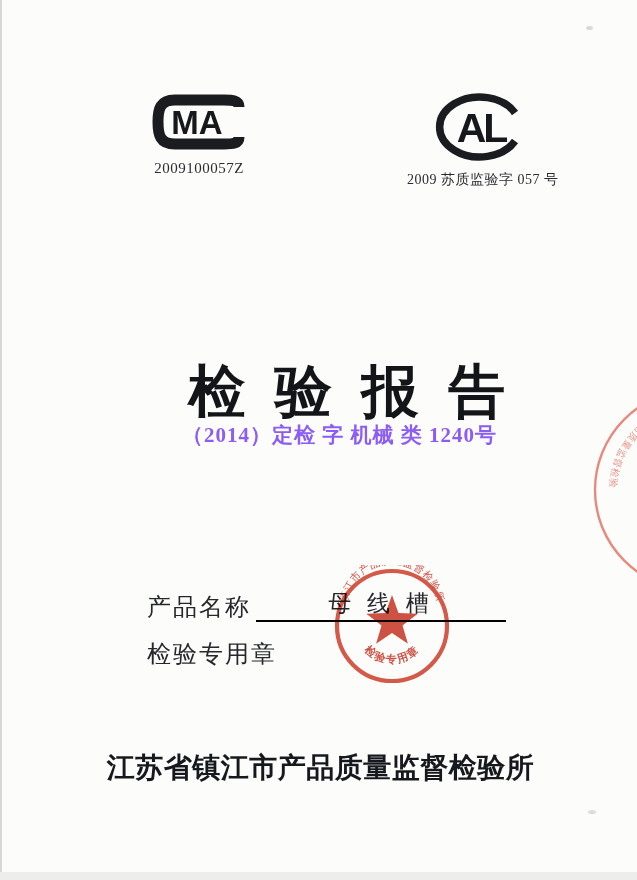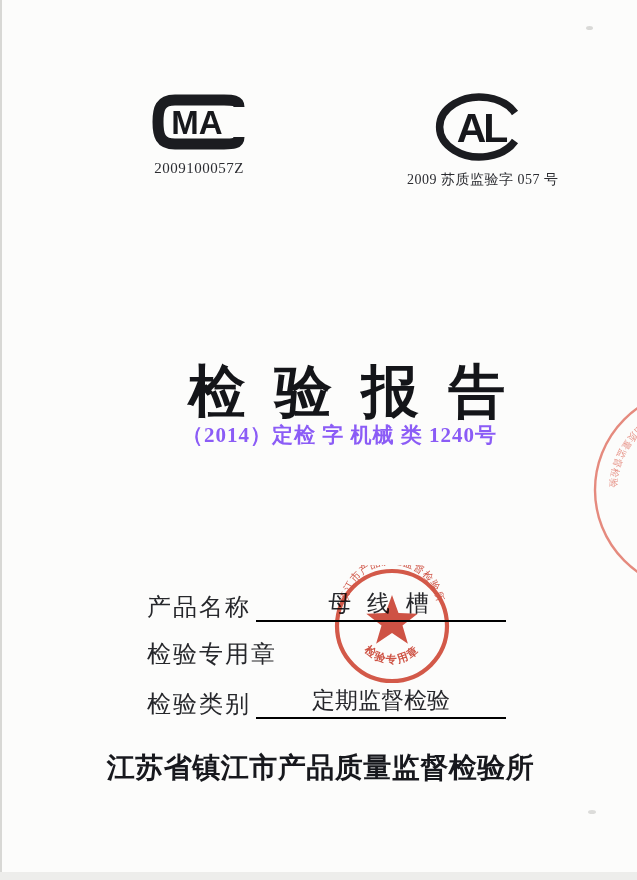--- a/index.html
+++ b/index.html
@@ -94,24 +94,20 @@
   <h1 class="title">检验报告</h1>
   <div class="subtitle">（2014）定检 字 机械 类 1240号</div>
 
   <div class="frow frow-1">
     <span class="flabel">产品名称</span>
     <span class="fvalue">母 线 槽</span>
   </div>
   <div class="frow frow-2">
     <span class="flabel">检验专用章</span>
   </div>
-  <div class="frow frow-3">
-    <span class="flabel">检验类别</span>
-    <span class="fvalue">定期监督检验</span>
-  </div>
 
   <div class="footer">江苏省镇江市产品质量监督检验所</div>
 
   <svg class="seal-main" width="118" height="124" viewBox="0 0 118 124">
     <defs>
       <path id="arcTop" d="M 13.7,53 A 46,46 0 1 1 104.3,53"></path>
       <path id="arcBottom" d="M 30.7,84.8 A 37,37 0 0 0 87.3,84.8"></path>
     </defs>
     <circle class="ring" cx="59" cy="61" r="55"></circle>
     <polygon class="star" points="59,30 65.5,48.1 84.7,48.7 69.5,60.4 74.9,78.8 59,68 43.1,78.8 48.5,60.4 33.3,48.7 52.5,48.1"></polygon>

